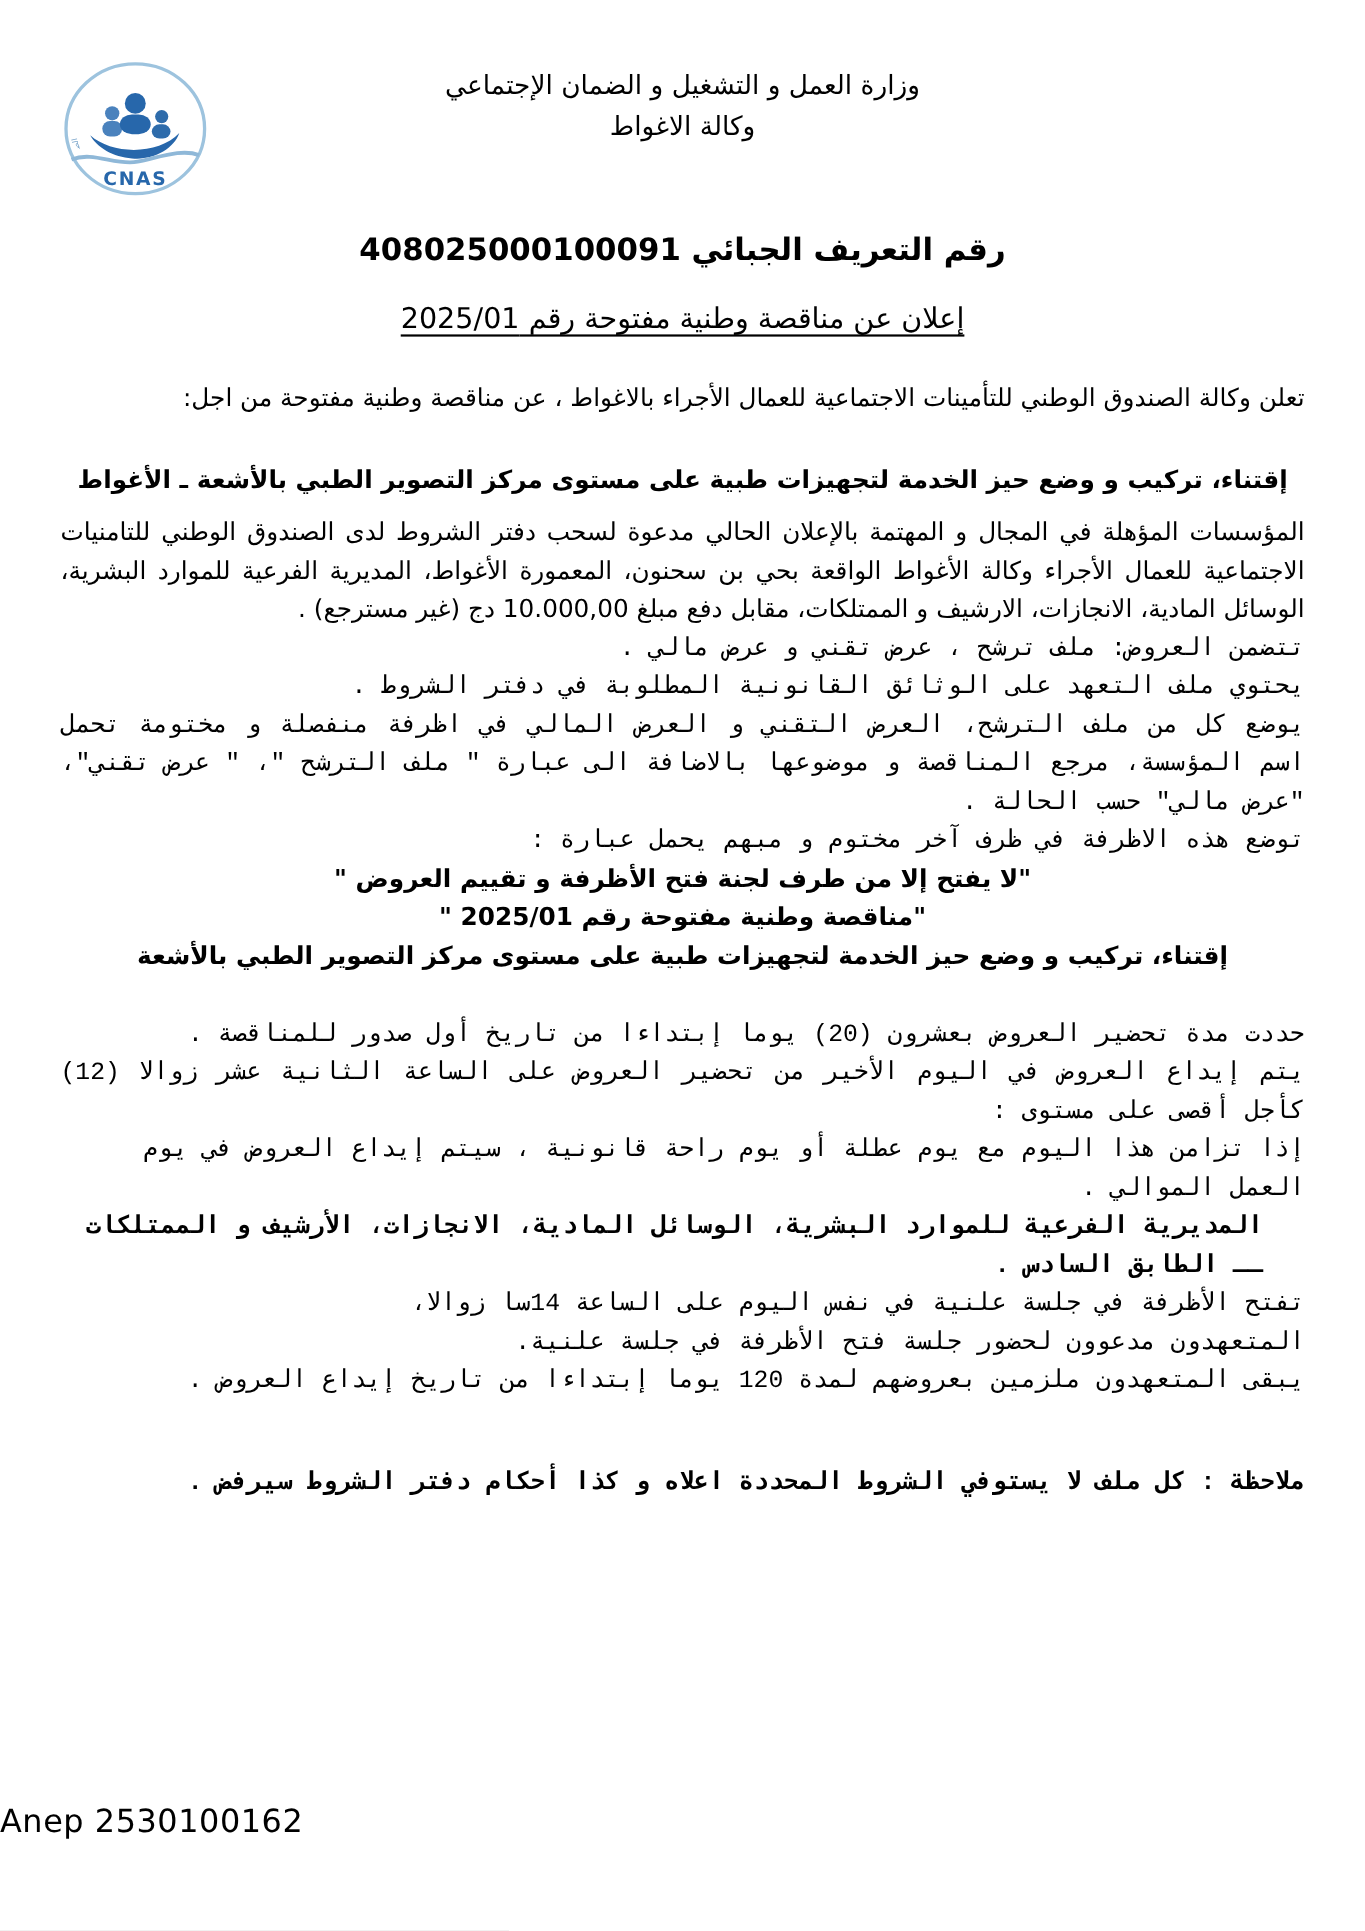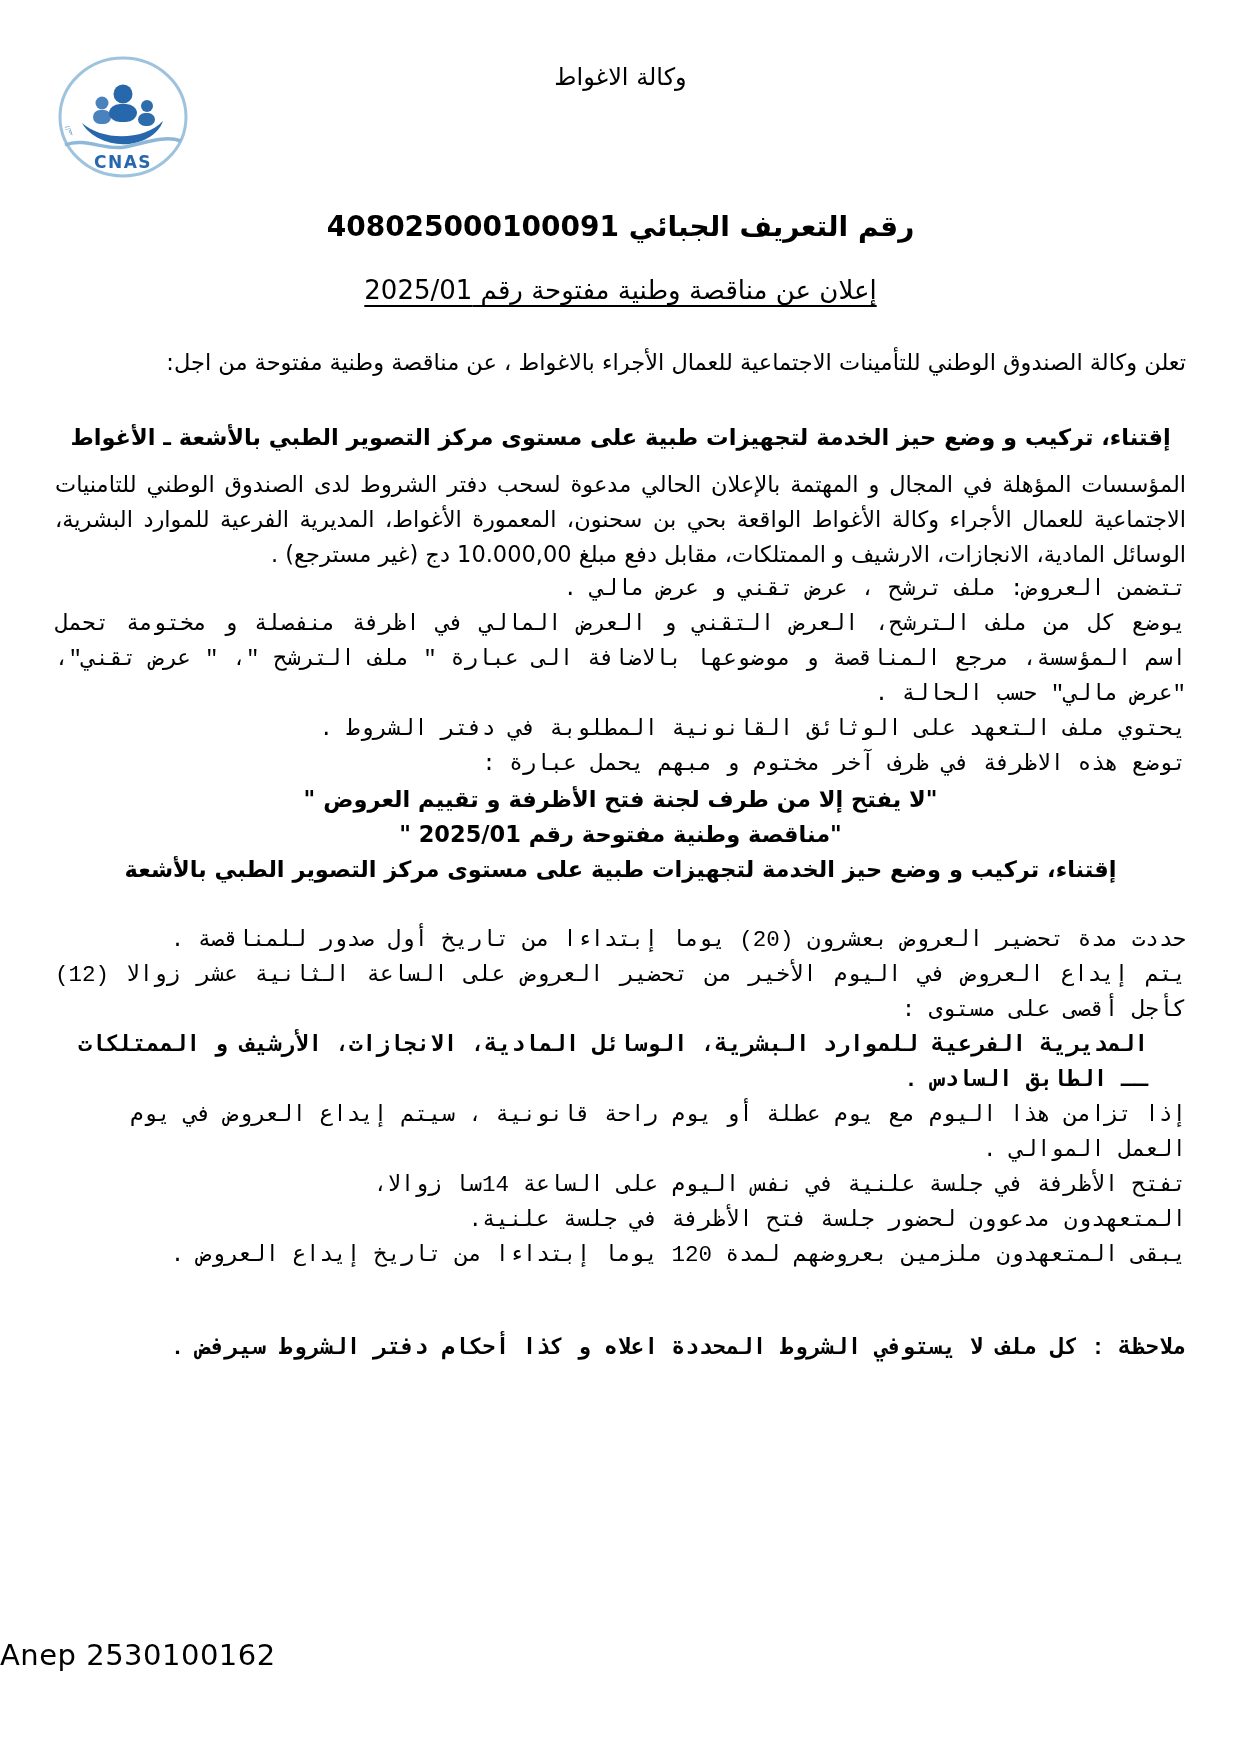--- a/index.html
+++ b/index.html
@@ -69,47 +69,48 @@
           <circle cx="90" cy="51" r="6" fill="#2e6cab"></circle>
           <rect x="81" y="58" width="17" height="13" rx="7" fill="#2e6cab"></rect>
           <circle cx="66" cy="39" r="9.5" fill="#2767ab"></circle>
           <rect x="52" y="49" width="28" height="18" rx="11" fill="#2767ab"></rect>
           <path d="M25 68 C45 86 87 86 106 66 C101 81 81 91 63 89 C46 88 31 79 25 68 Z" fill="#2767ab"></path>
           <path d="M8 90 C28 82 48 96 68 92 C88 88 108 80 124 86" stroke="#8fb8d8" stroke-width="3.5" fill="none"></path>
           <text x="66" y="113" text-anchor="middle" font-size="17" font-weight="bold" fill="#2767ab" letter-spacing="1.5">CNAS</text>
         </svg>
       </div>
       <div class="header-text">
+        <div>وزارة العمل و التشغيل و الضمان الإجتماعي</div>
         <div>وكالة الاغواط</div>
       </div>
     </div>
 
     <div class="tax-line">رقم التعريف الجبائي 408025000100091</div>
 
     <div class="doc-title">إعلان عن مناقصة وطنية مفتوحة رقم 2025/01</div>
 
     <p class="intro">تعلن وكالة الصندوق الوطني للتأمينات الاجتماعية للعمال الأجراء بالاغواط ، عن مناقصة وطنية مفتوحة من اجل:</p>
 
     <p class="subject">إقتناء، تركيب و وضع حيز الخدمة لتجهيزات طبية  على مستوى مركز التصوير الطبي بالأشعة ـ الأغواط</p>
 
     <p class="para">المؤسسات المؤهلة في المجال و المهتمة بالإعلان الحالي مدعوة لسحب دفتر الشروط لدى الصندوق الوطني للتامنيات الاجتماعية للعمال الأجراء وكالة الأغواط الواقعة بحي بن سحنون، المعمورة الأغواط، المديرية الفرعية للموارد البشرية، الوسائل المادية، الانجازات، الارشيف و الممتلكات، مقابل دفع مبلغ 10.000,00 دج (غير مسترجع) .</p>
 
     <p class="line">تتضمن العروض:  ملف ترشح ، عرض تقني و عرض مالي .</p>
+    <p class="line">يحتوي ملف التعهد على الوثائق القانونية المطلوبة في دفتر الشروط .</p>
     <p class="line just">يوضع كل من ملف الترشح، العرض التقني و العرض المالي في اظرفة منفصلة و مختومة تحمل اسم المؤسسة، مرجع المناقصة و موضوعها بالاضافة الى عبارة " ملف الترشح "، " عرض تقني"، "عرض مالي"  حسب الحالة .</p>
-    <p class="line">يحتوي ملف التعهد على الوثائق القانونية المطلوبة في دفتر الشروط .</p>
     <p class="line">توضع هذه الاظرفة في ظرف آخر مختوم و مبهم يحمل عبارة :</p>
 
     <p class="center-bold">"لا يفتح إلا من طرف لجنة فتح الأظرفة و تقييم العروض "</p>
     <p class="center-bold">"مناقصة وطنية مفتوحة رقم 2025/01 "</p>
     <p class="center-bold">إقتناء، تركيب و وضع حيز الخدمة لتجهيزات طبية على مستوى مركز التصوير الطبي بالأشعة</p>
 
     <p class="line gap-m">حددت مدة تحضير العروض بعشرون (20) يوما إبتداءا من تاريخ أول صدور للمناقصة .</p>
     <p class="line just">يتم إيداع العروض في اليوم الأخير من تحضير العروض على الساعة الثانية عشر زوالا (12) كأجل أقصى على مستوى :</p>
+    <p class="line">إذا تزامن هذا اليوم مع يوم عطلة أو يوم راحة قانونية ، سيتم إيداع العروض في يوم العمل الموالي .</p>
     <p class="line bold indent">المديرية الفرعية للموارد البشرية، الوسائل المادية، الانجازات، الأرشيف و الممتلكات ــ الطابق السادس .</p>
-    <p class="line">إذا تزامن هذا اليوم مع يوم عطلة أو يوم راحة قانونية ، سيتم إيداع العروض في يوم العمل الموالي .</p>
     <p class="line">تفتح الأظرفة في جلسة علنية في نفس اليوم على الساعة 14سا زوالا،</p>
     <p class="line">المتعهدون مدعوون لحضور جلسة فتح الأظرفة في جلسة علنية.</p>
     <p class="line">يبقى المتعهدون ملزمين بعروضهم لمدة 120 يوما إبتداءا من تاريخ إيداع العروض .</p>
 
     <p class="line bold gap-l">ملاحظة : كل ملف لا يستوفي الشروط المحددة اعلاه و كذا أحكام دفتر الشروط سيرفض .</p>
 
   </div>
 
   <div class="anep">Anep 2530100162</div>
   <div class="footer-note">ALMASDAR - ANEP 2530100162 - 29/09/2025</div>

